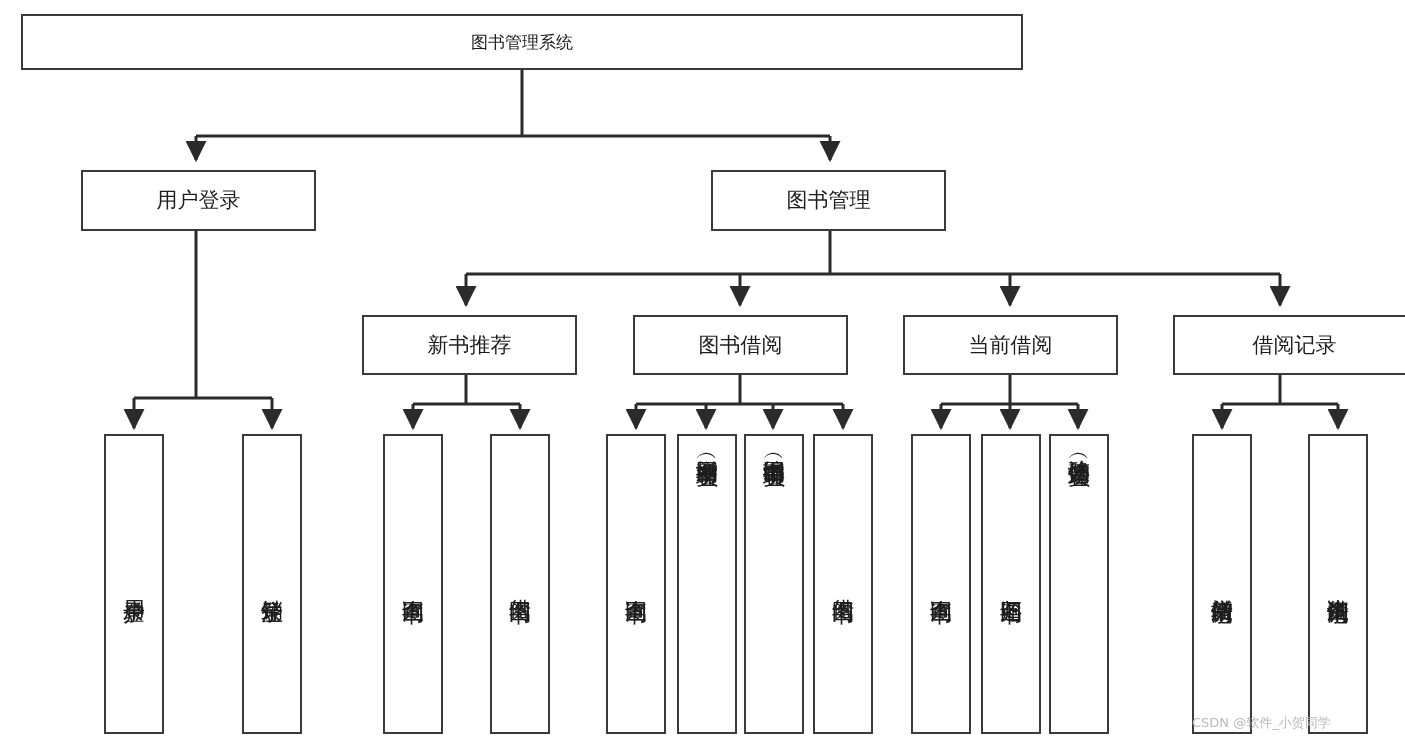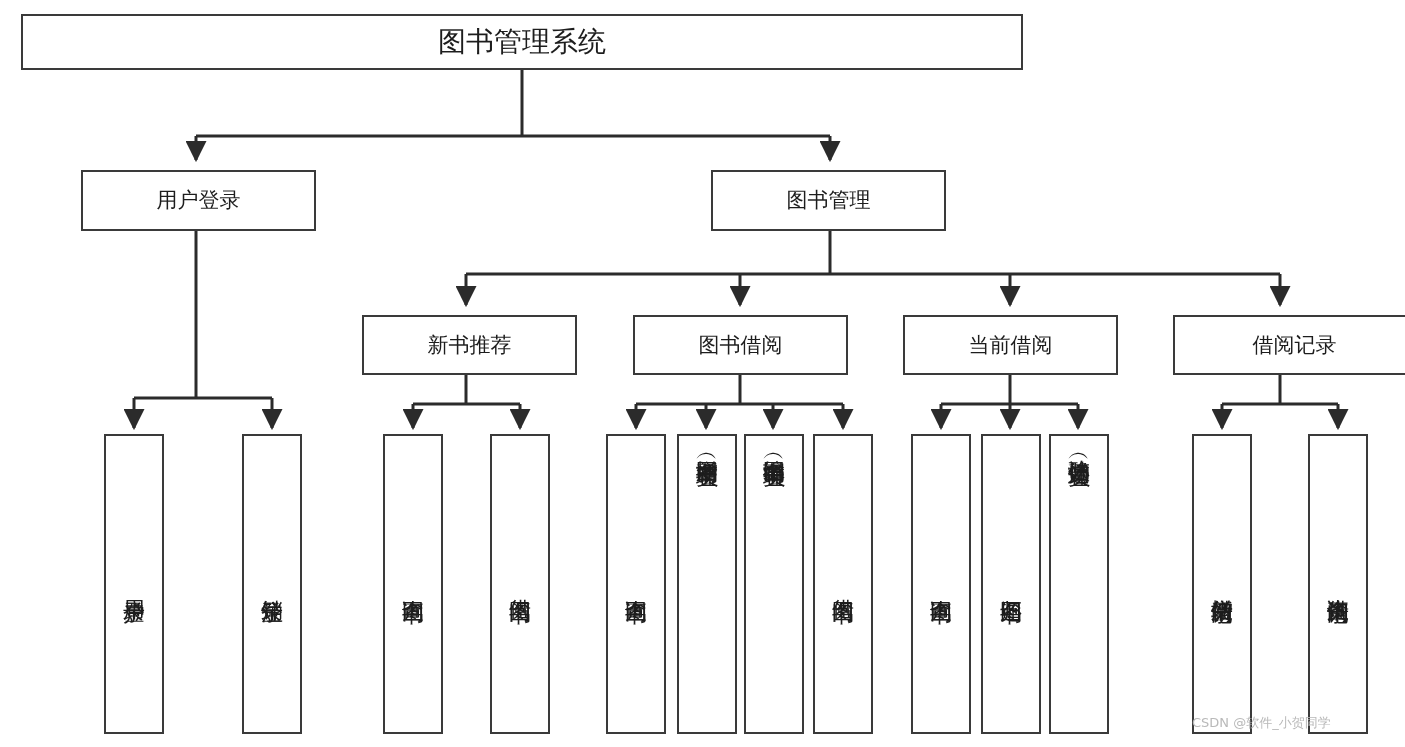--- a/index.html
+++ b/index.html
@@ -41,21 +41,21 @@
     color: #1d1d1d;
     line-height: 1.08;
     text-align: center;
     white-space: nowrap;
     letter-spacing: 0px;
   }
   .node.horizontal .node-label {
     font-size: 21px;
   }
   .node.root .node-label {
-    font-size: 28px;
+    font-size: 17px;
   }
   .node.vertical {
     align-items: flex-start;
     justify-content: center;
     padding-top: 6px;
   }
   .node.vertical .node-label {
     writing-mode: vertical-rl;
     text-orientation: upright;
     font-size: 22px;

